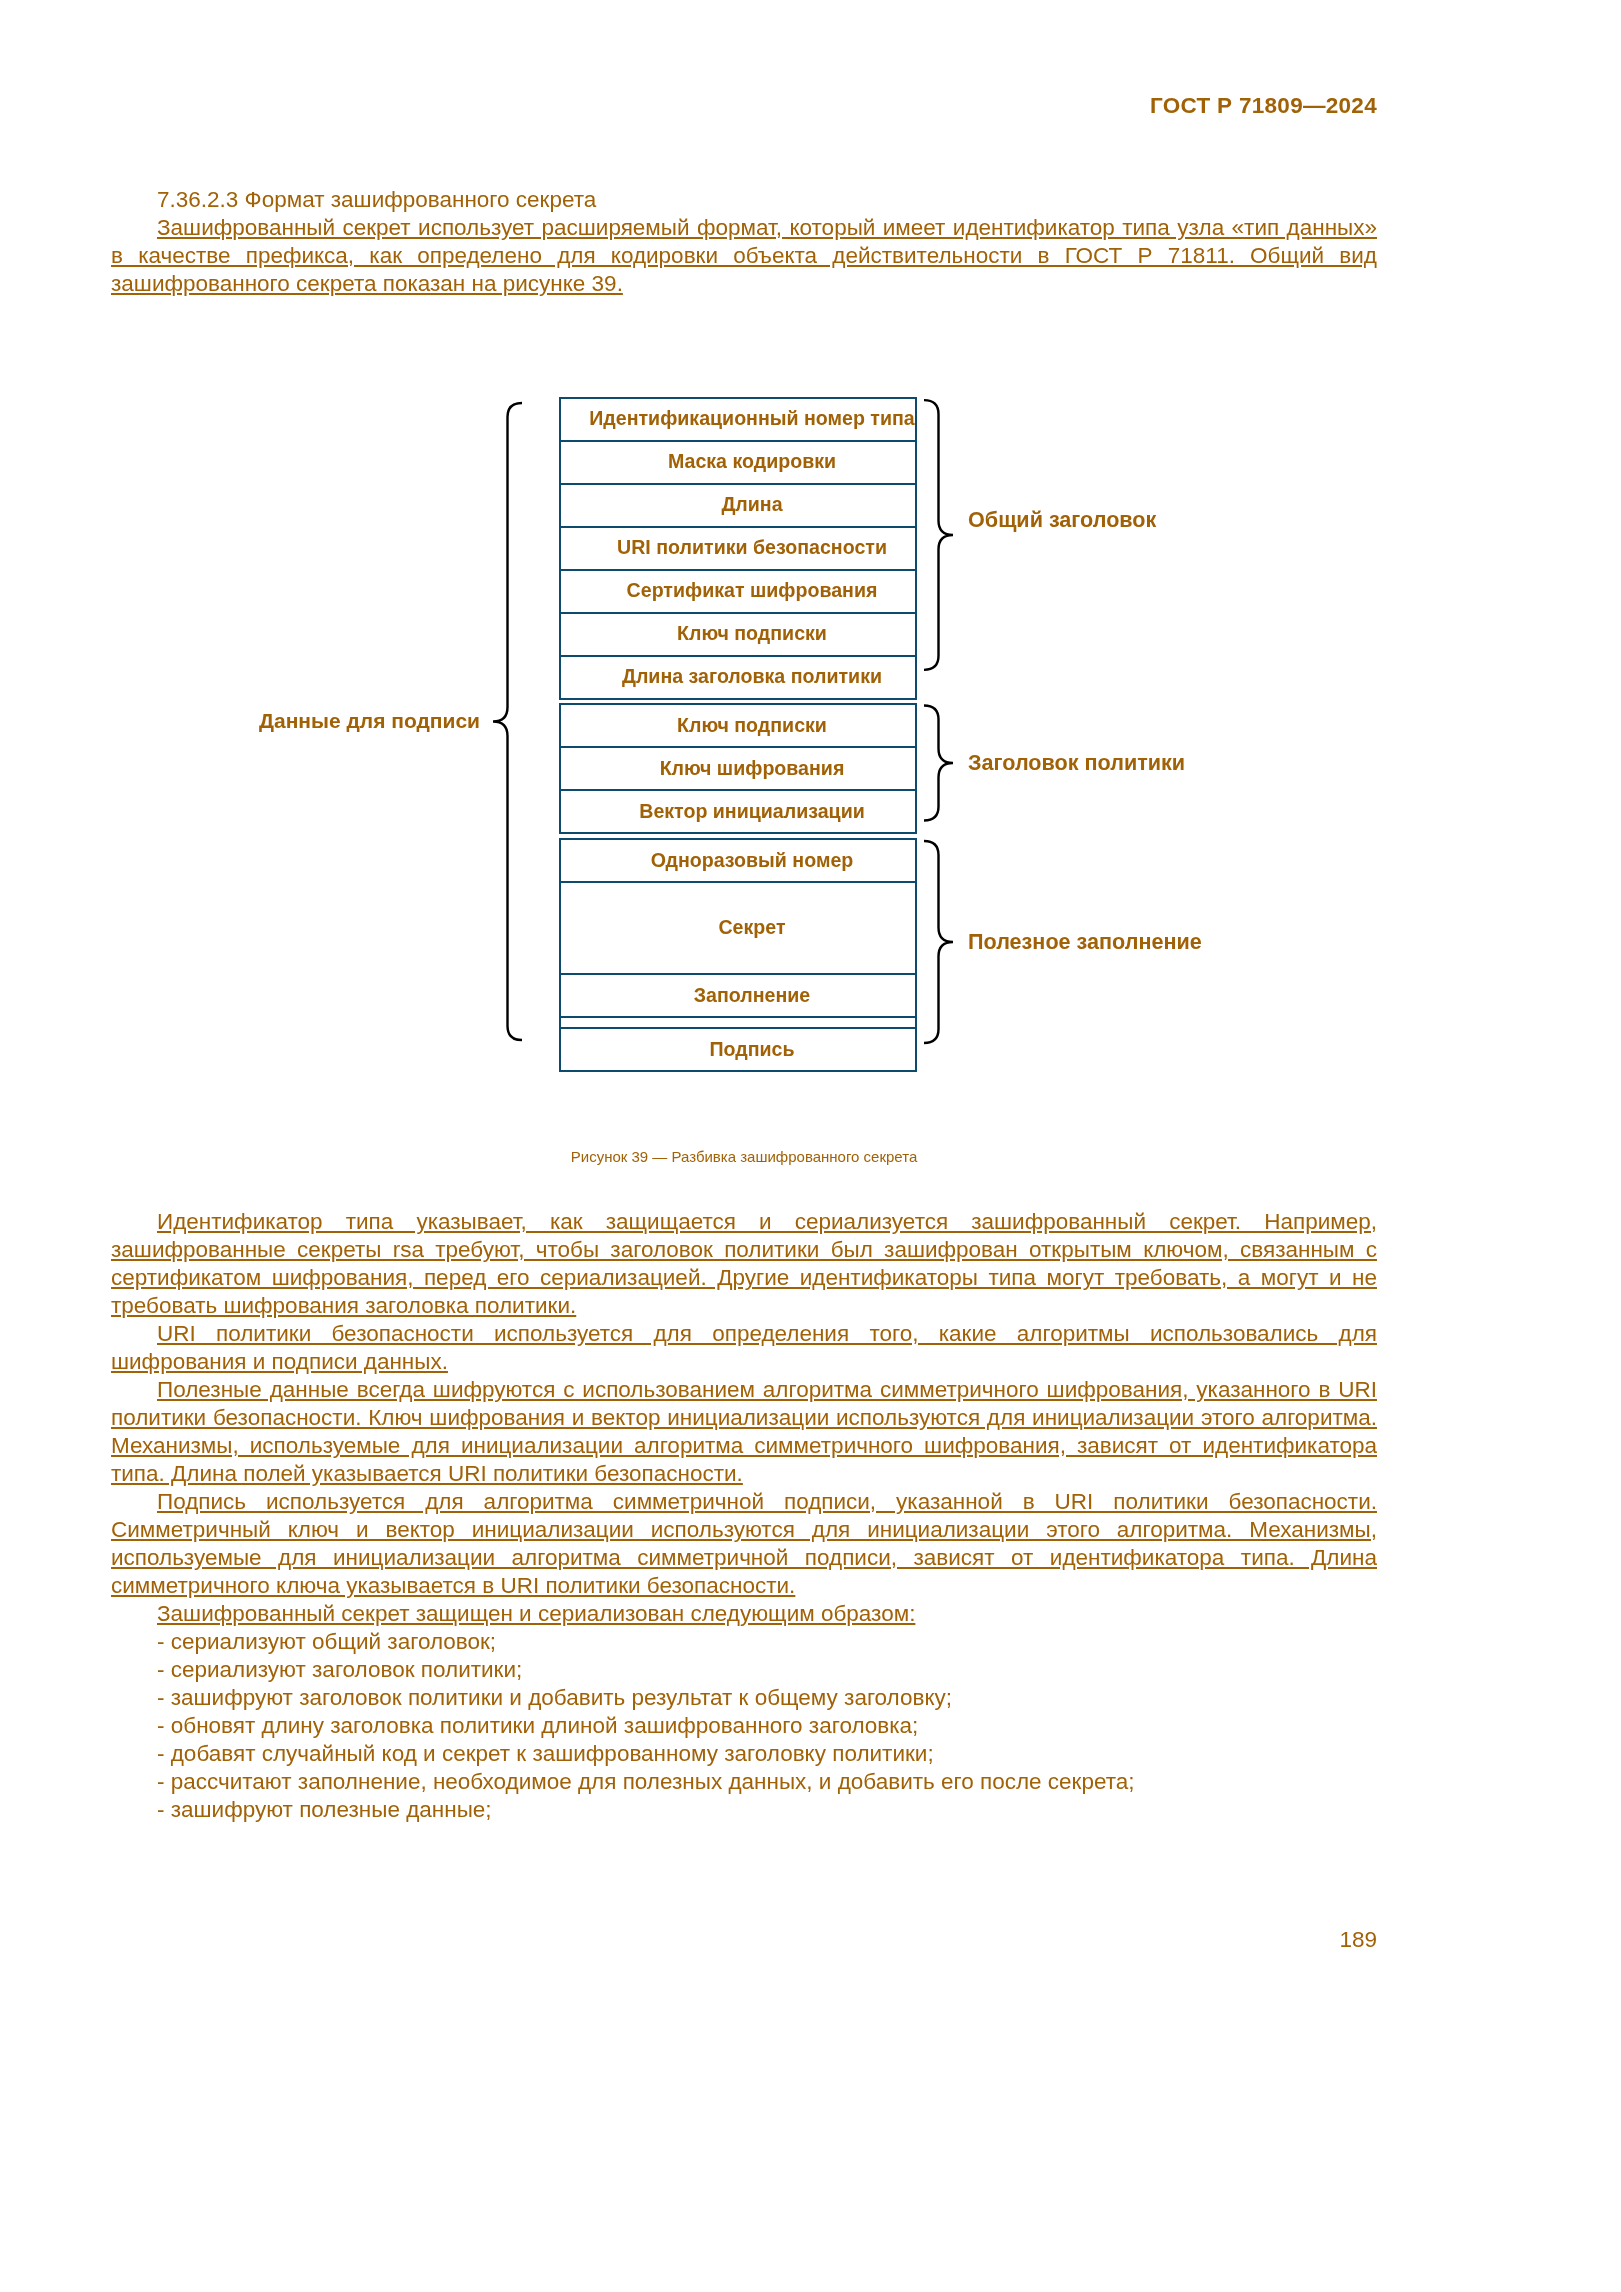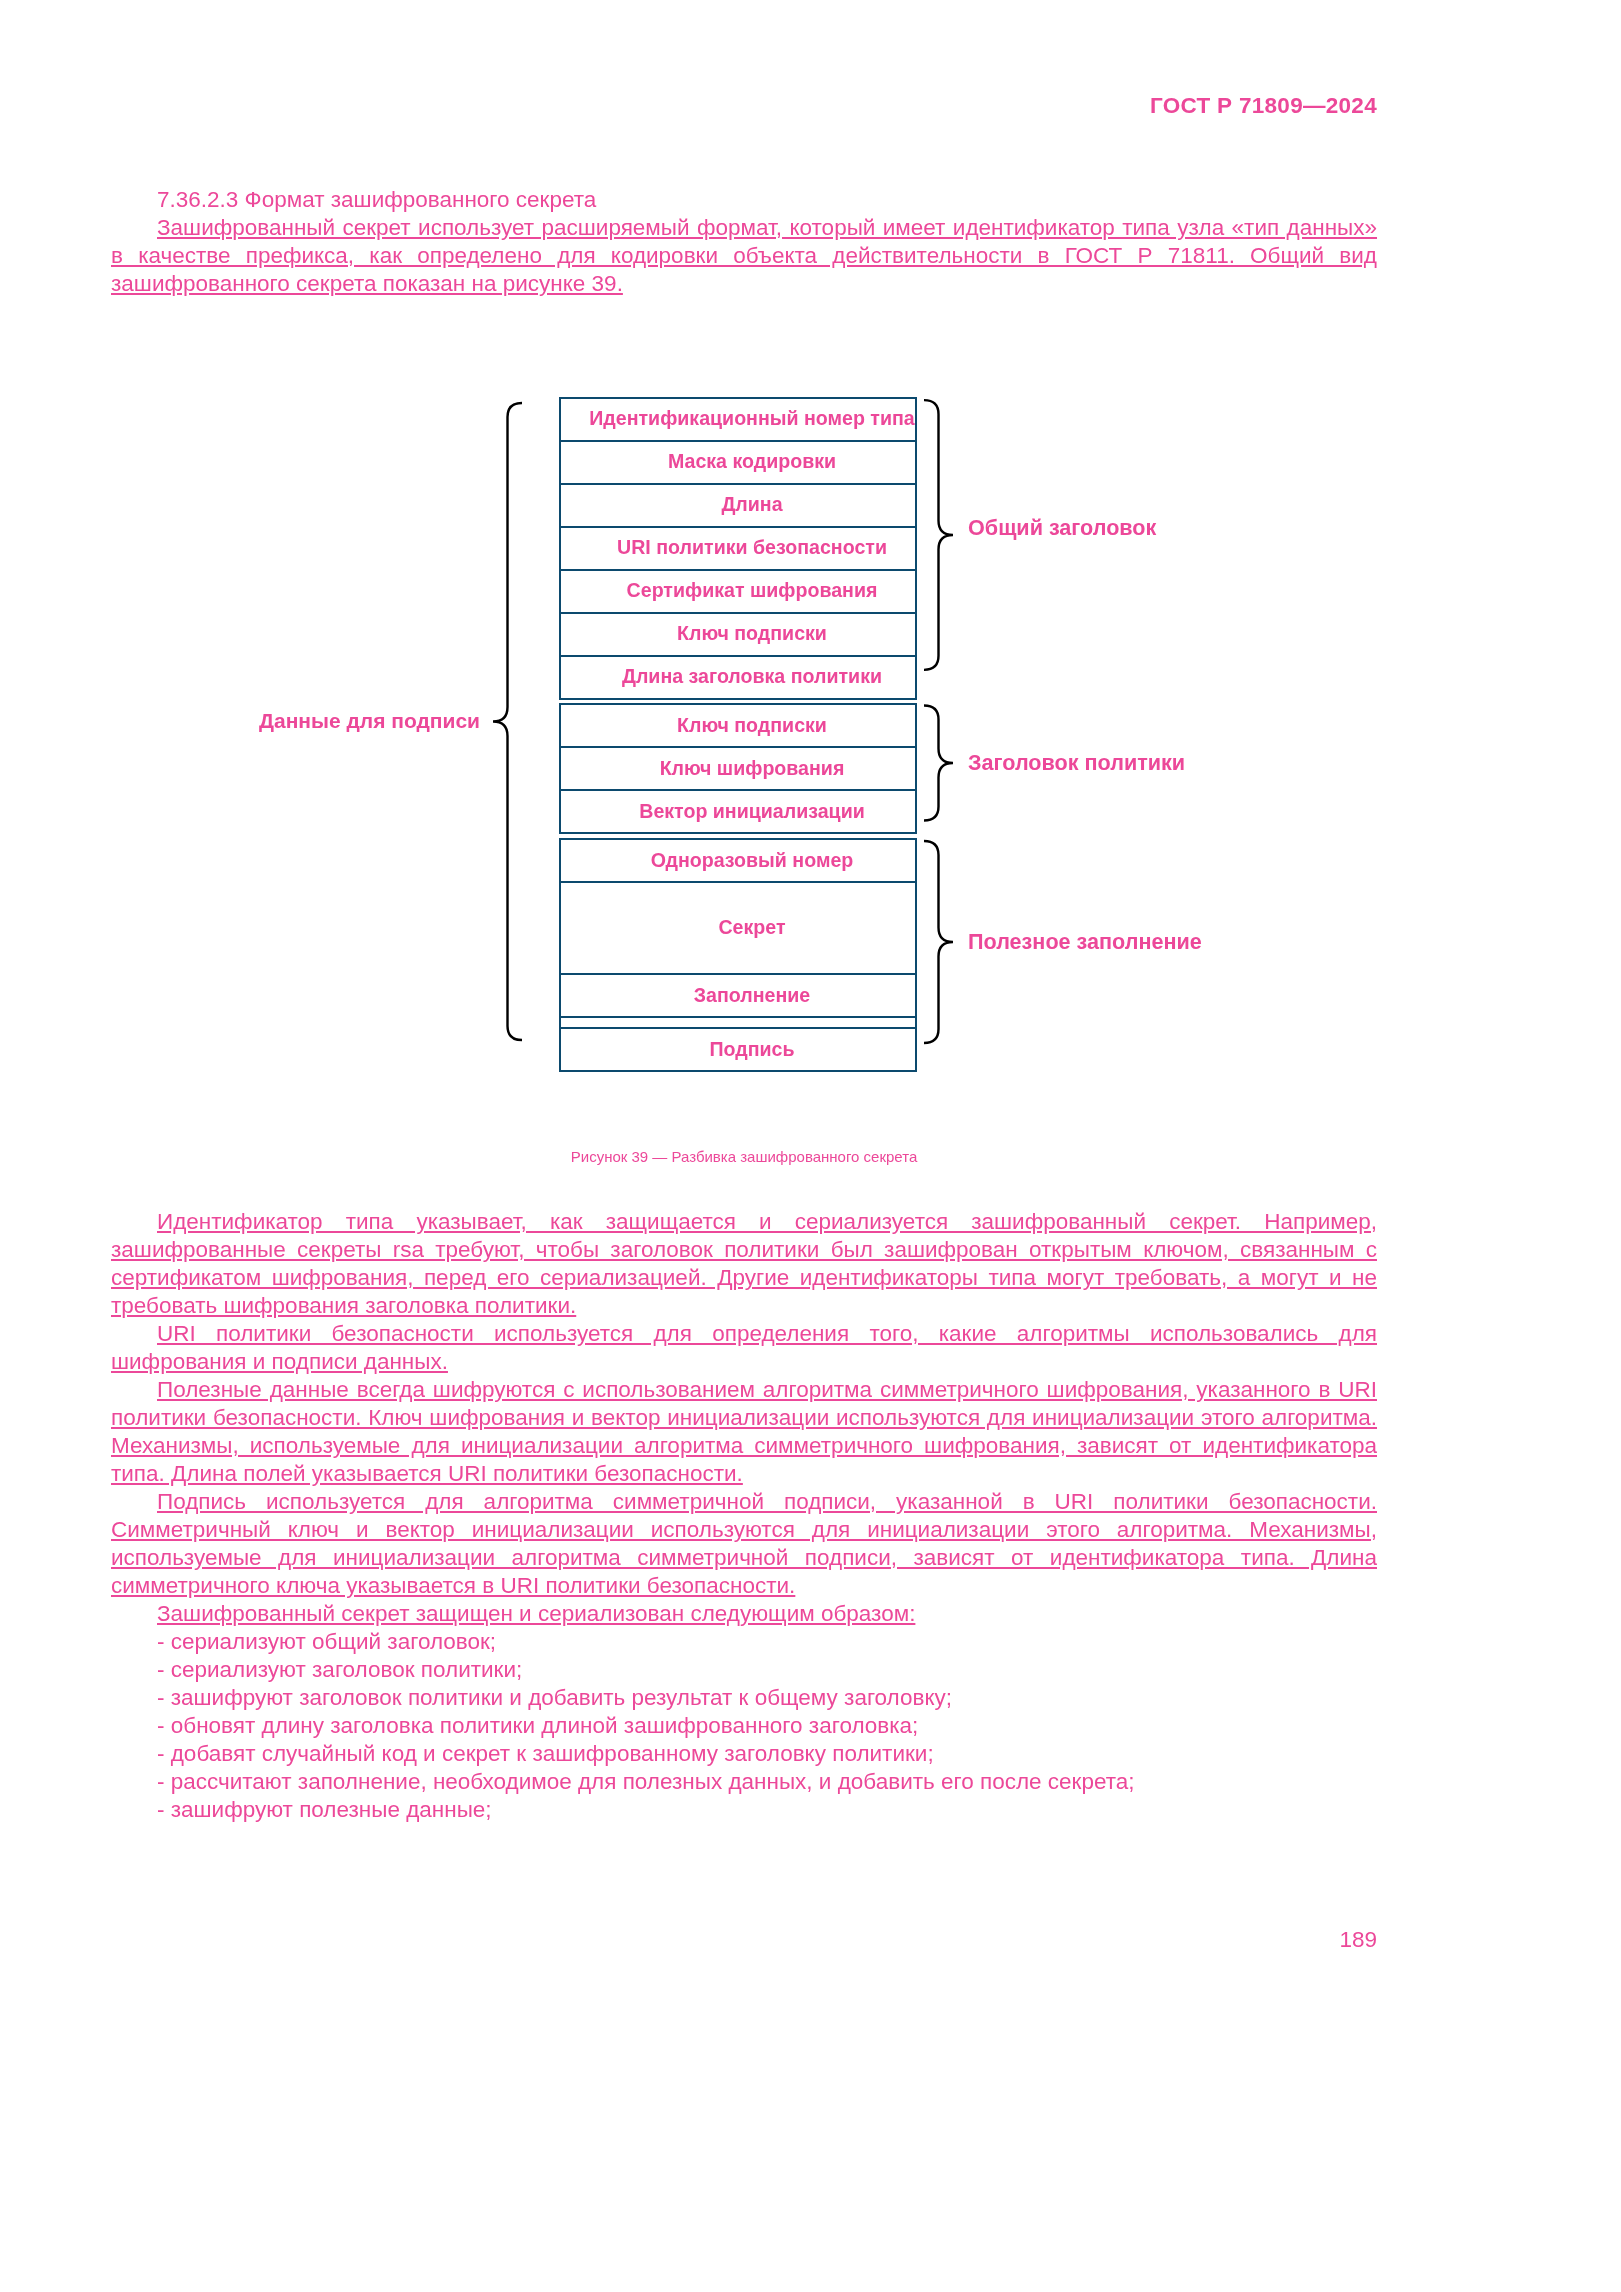--- a/index.html
+++ b/index.html
@@ -1,18 +1,18 @@
 <!DOCTYPE html>
 <html><head>
 <meta charset="utf-8">
 <style>
   html,body{margin:0;padding:0;background:#ffffff;}
   .page{
     position:relative;width:1621px;height:2293px;background:#ffffff;
-    font-family:"Liberation Sans",sans-serif;color:#ec4899;overflow:hidden;
+    font-family:"Liberation Sans",sans-serif;color:#a16207;overflow:hidden;
   }
   .doc-header{position:absolute;top:93px;left:111px;width:1266px;text-align:right;
     font-size:22.5px;font-weight:700;letter-spacing:0.3px;}
   .text-block{position:absolute;left:111px;width:1266px;font-size:22.5px;line-height:28px;text-align:justify;}
   .intro-block{top:146px;margin-top:40px;}
   .main-block{top:1208px;}
   .heading{text-indent:46px;text-align:left;}
   .para{text-indent:46px;margin:0;text-decoration:underline;}
   .bullet{padding-left:46px;text-align:left;}
 
@@ -29,21 +29,21 @@
   .dbox + .dbox{margin-top:-2px;}
   .dbox.tall{height:90px;}
   .sig{position:absolute;left:559px;top:645px;width:358px;}
 
   .brace{position:absolute;}
   .left-brace{left:493px;top:14.7px;}
   .rb1{left:924px;top:14.7px;}
   .rb2{left:924px;top:321px;}
   .rb3{left:924px;top:456px;}
   .right-label{position:absolute;left:968px;font-size:21.6px;font-weight:700;white-space:nowrap;line-height:27.4px;}
-  .rl1{top:132px;}
+  .rl1{top:124px;}
   .rl2{top:367px;}
   .rl3{top:546px;}
   .left-label{position:absolute;left:230px;width:250px;top:325px;text-align:right;
     font-size:21px;font-weight:700;line-height:27.4px;}
   .caption{position:absolute;left:111px;width:1266px;top:766px;text-align:center;font-size:15px;}
   .page-number{position:absolute;left:111px;width:1266px;top:1927px;text-align:right;font-size:22.5px;}
 </style>
 </head>
 <body>
 

